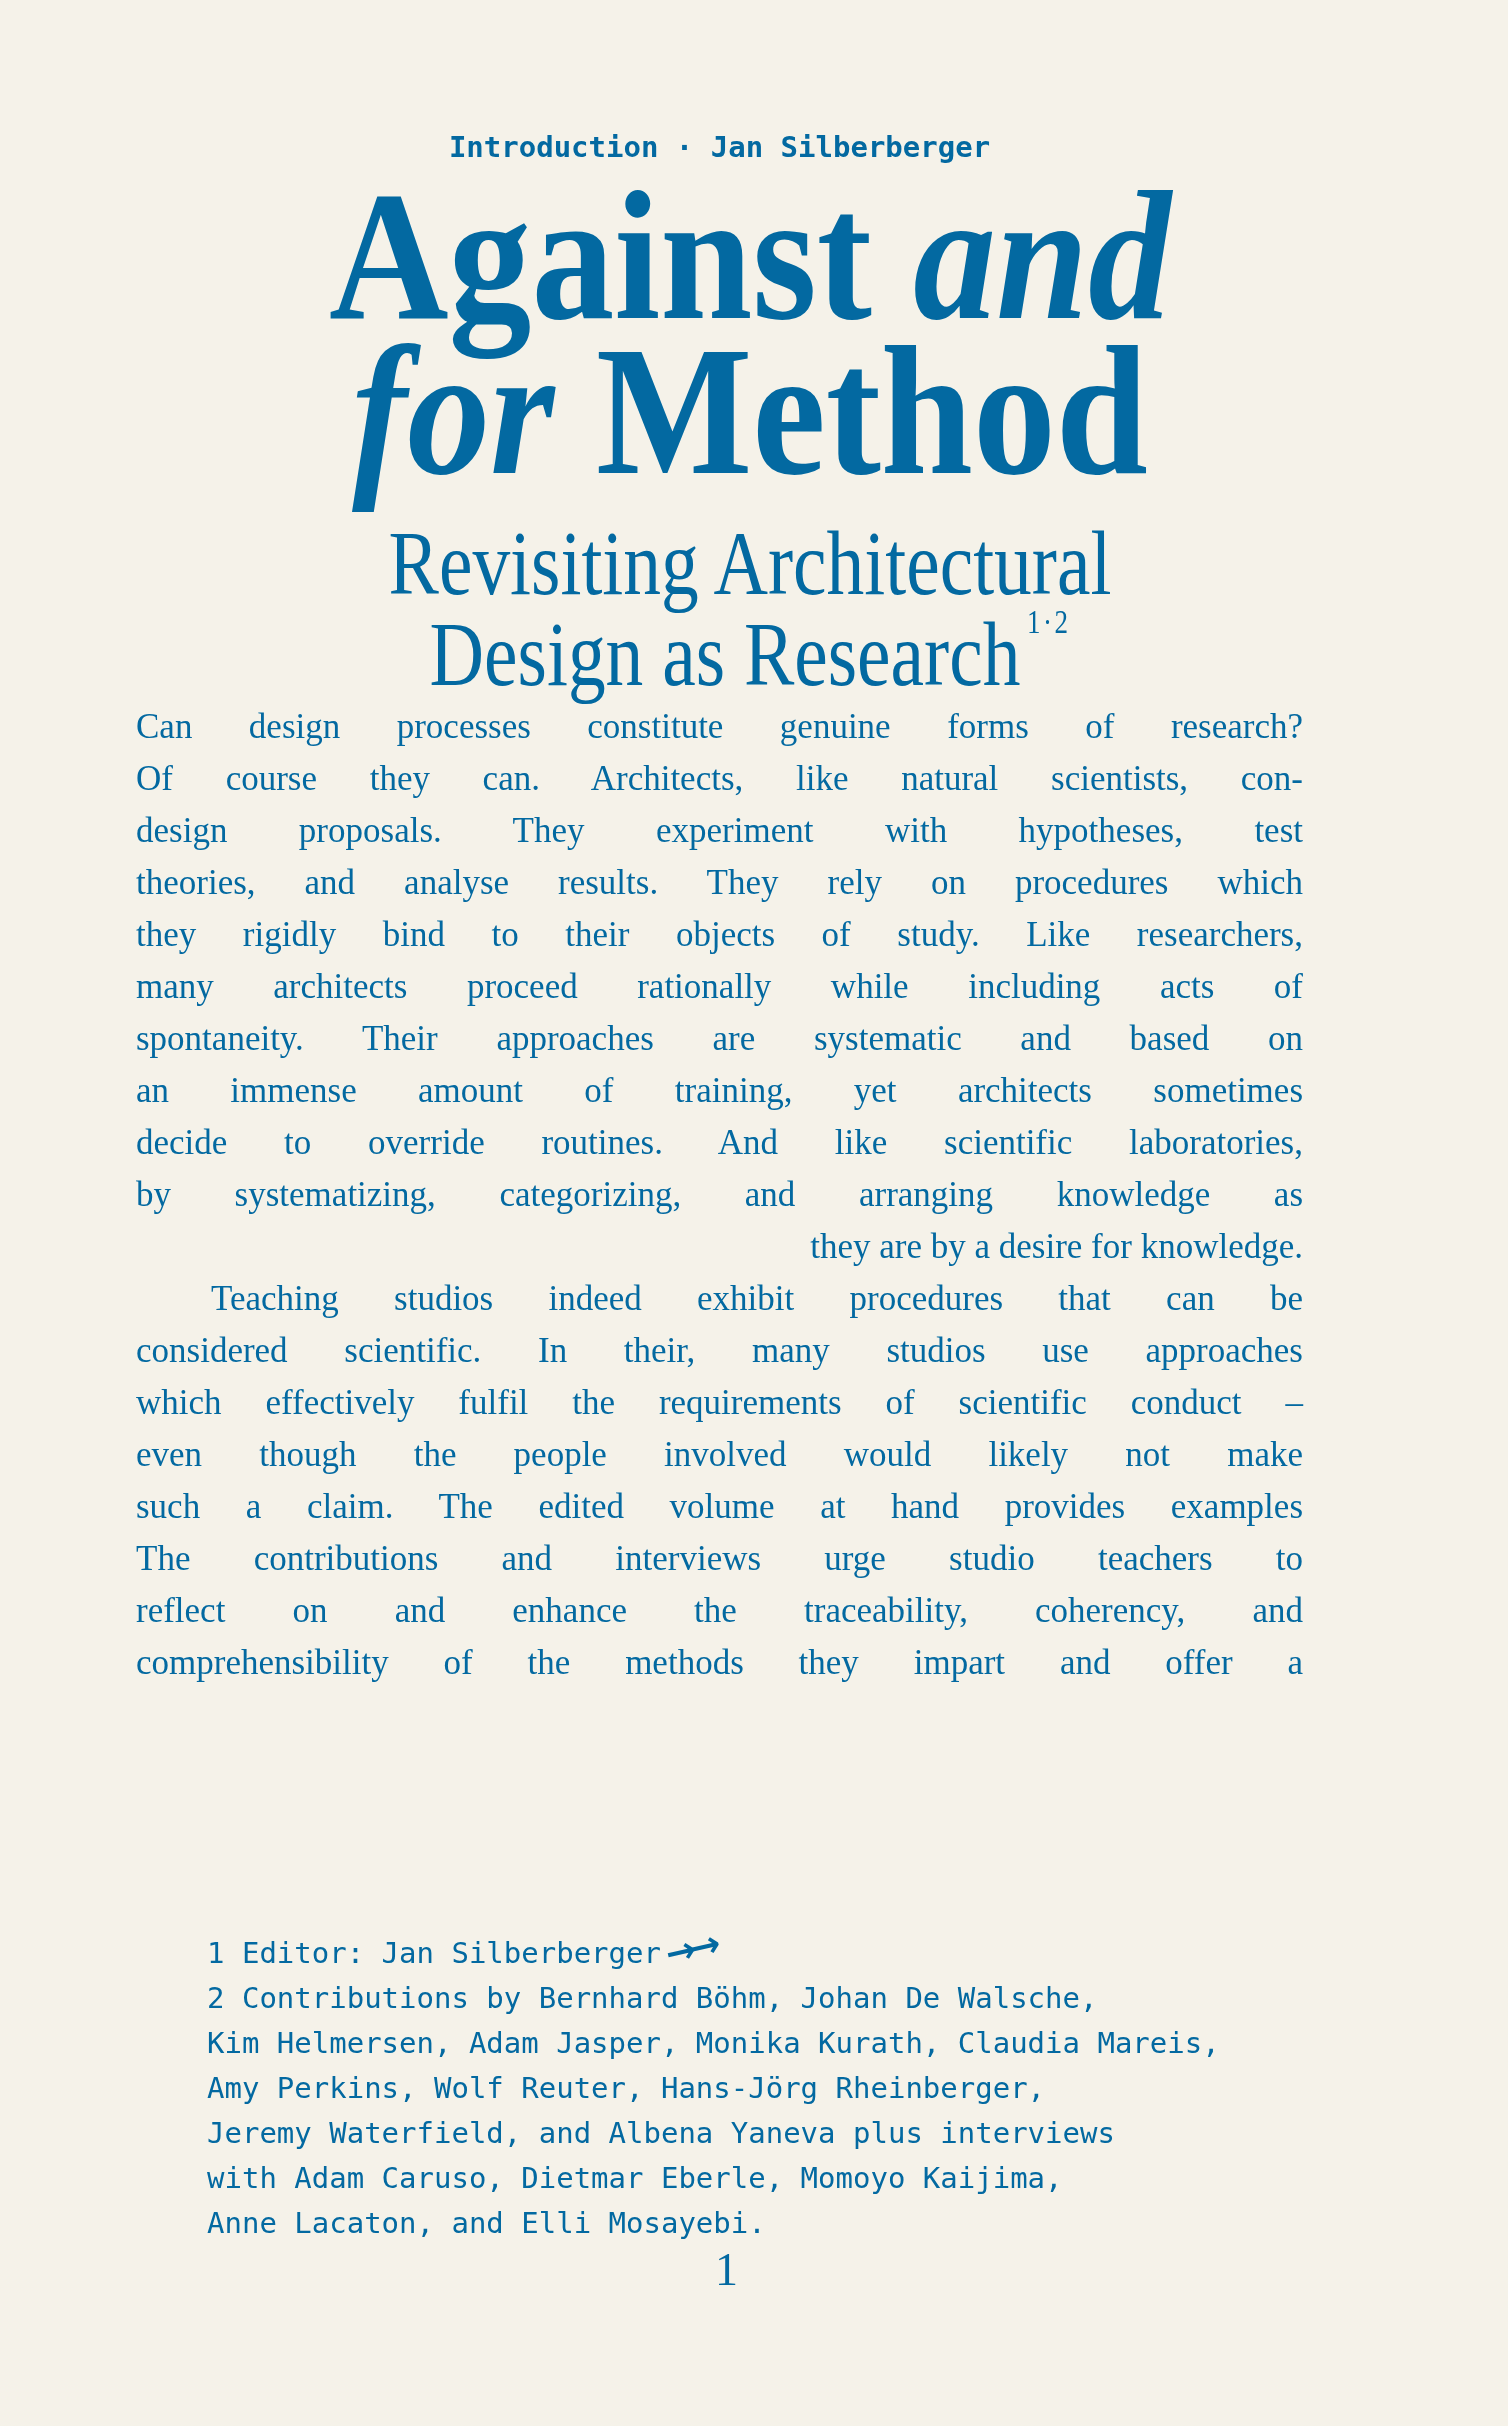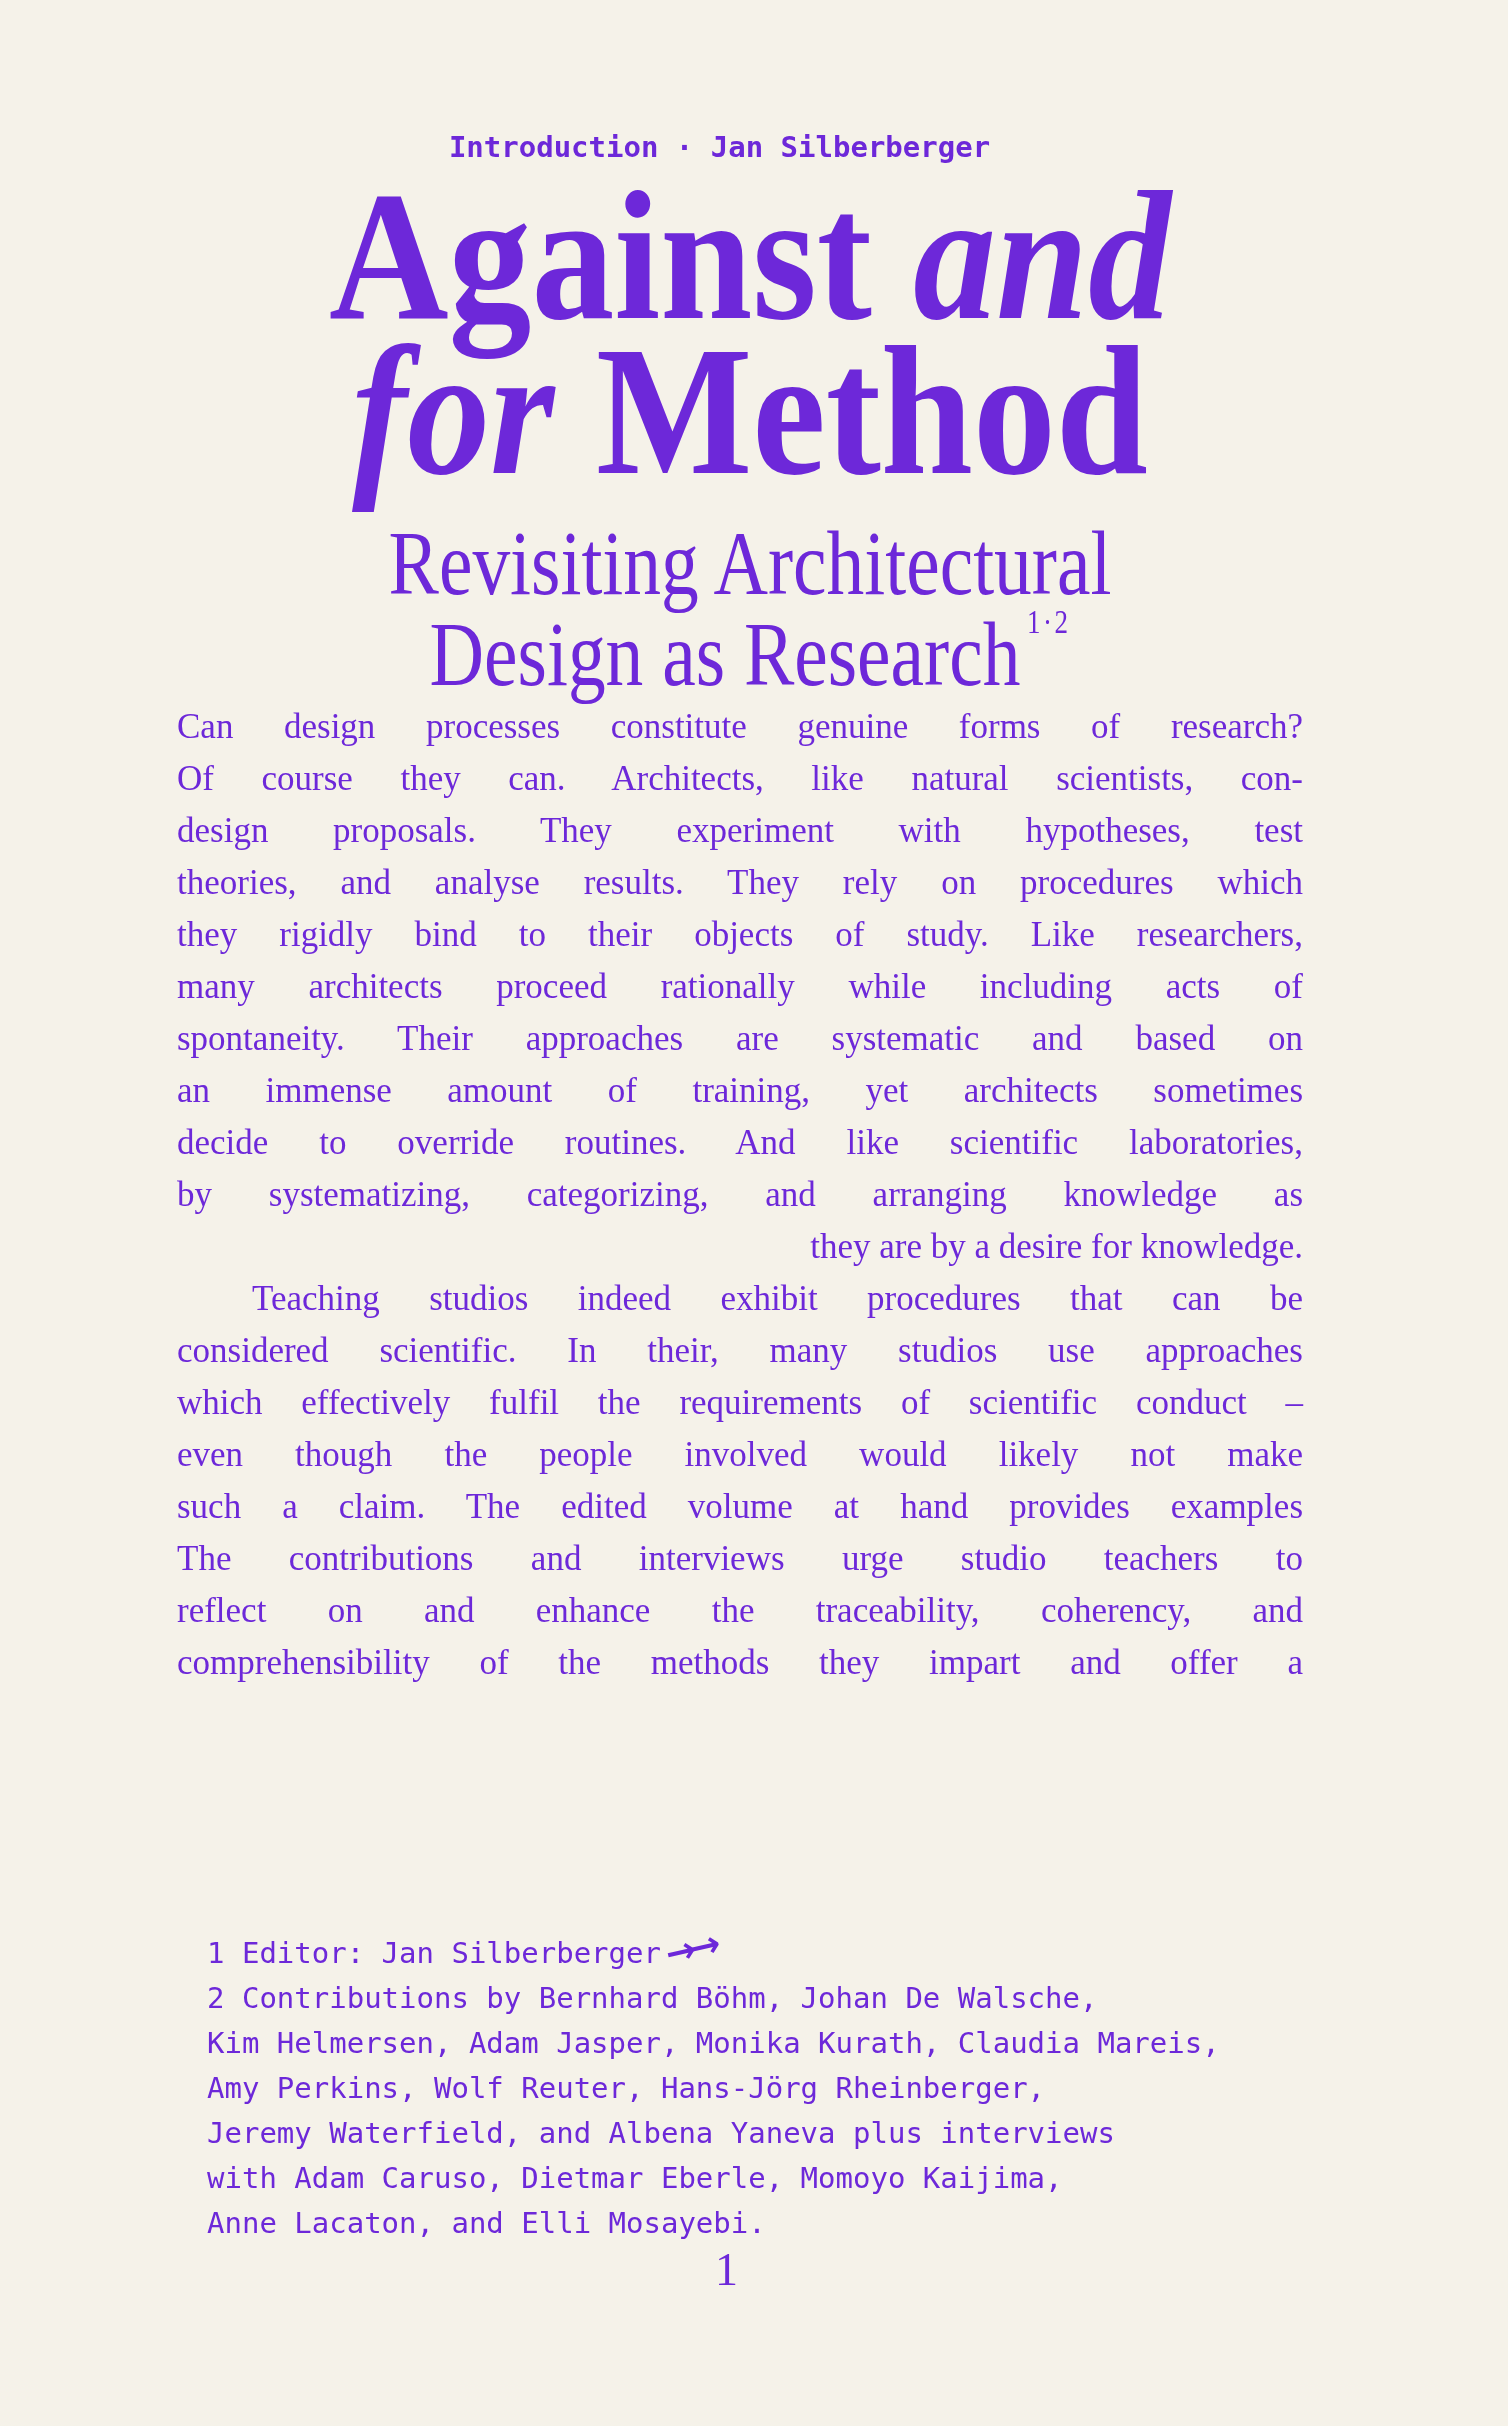--- a/index.html
+++ b/index.html
@@ -1,21 +1,21 @@
 <!DOCTYPE html>
 <html><head>
 <meta charset="utf-8">
 <style>
   html,body{margin:0;padding:0;}
   body{background:#e8e5dc;}
   .page{
     position:relative;
     width:1508px;height:2427px;
     background:#f5f2e9;
-    color:#6d28d9;
+    color:#0369a1;
     font-family:"Liberation Serif",serif;
     overflow:hidden;
     margin:0 auto;
   }
   .kicker{
     position:absolute;top:125px;left:136px;width:1167px;
     text-align:center;
     font-family:"DejaVu Sans Mono",monospace;
     font-weight:700;
     font-size:29px;line-height:44px;
@@ -40,21 +40,21 @@
     font-size:33px;
     position:relative;top:-0.62em;
     margin-left:8px;
     letter-spacing:3px;
   }
   .body{
     position:absolute;top:701px;left:136px;width:1167px;
     font-size:35px;line-height:52px;
   }
   .b-line{text-align:right;}
-  .b-line.just{text-align:justify;text-align-last:justify;margin-left:41px;}
+  .b-line.just{text-align:justify;text-align-last:justify;}
   .b-line.indent{text-indent:75px;}
   .footnotes{
     position:absolute;top:1928px;left:207px;width:1154px;
     font-family:"DejaVu Sans Mono",monospace;
     font-size:29px;line-height:45px;
     white-space:nowrap;
   }
   .arrows{
     display:inline-block;
     font-family:"DejaVu Sans",sans-serif;

